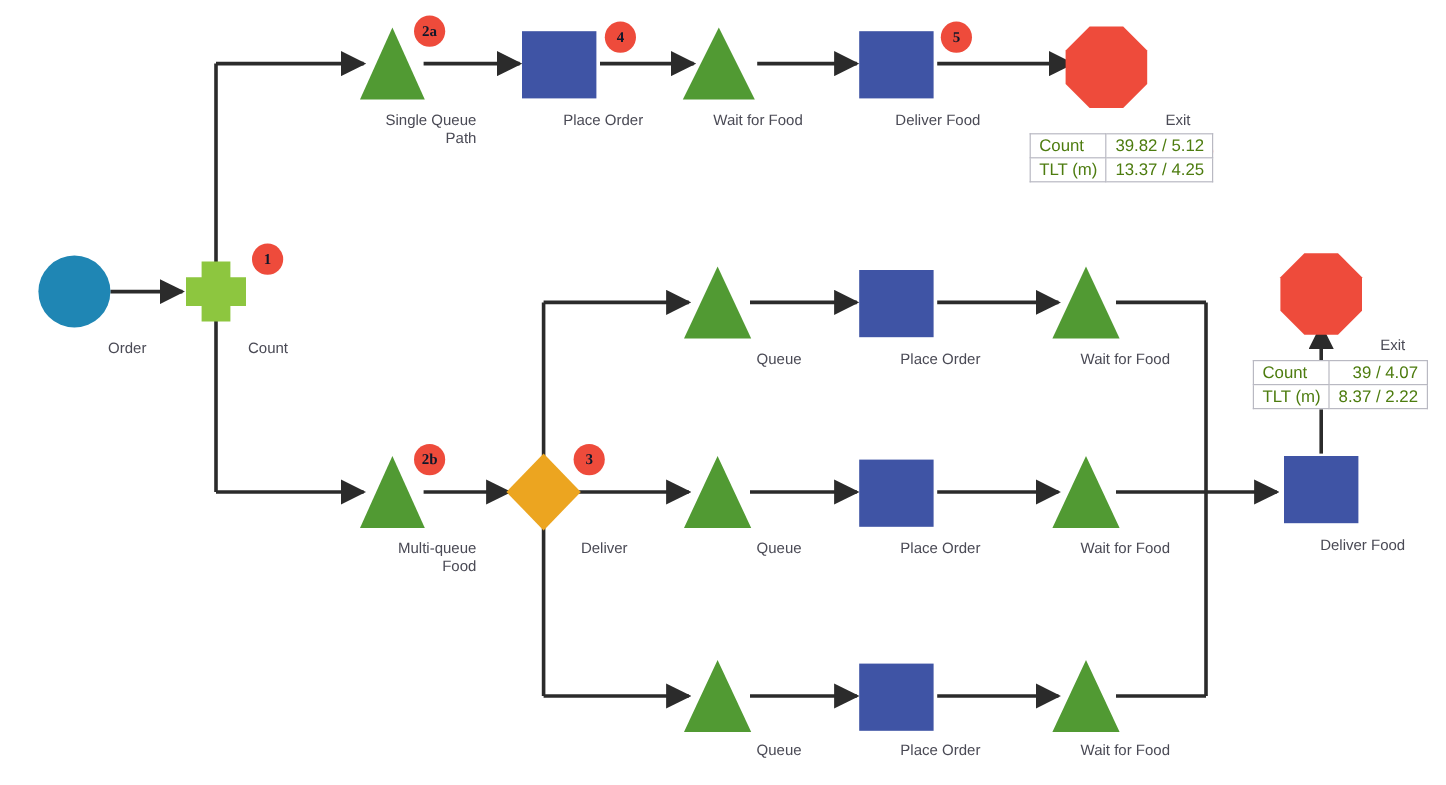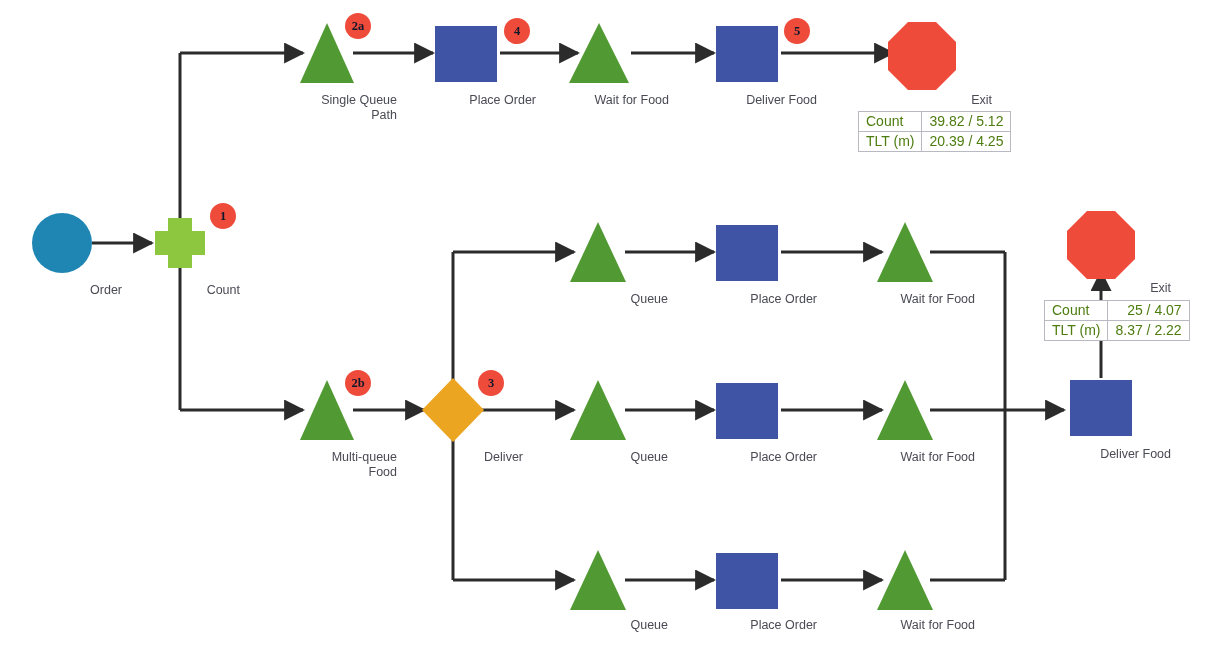--- a/index.html
+++ b/index.html
@@ -187,30 +187,30 @@
   <div class="badge badge-sm" style="left:1159px; top:301px;">6b</div>
 
   <table class="stat-table" style="left:858px; top:111px;">
     <tbody>
         <tr>
       <td class="key">Count</td>
       <td class="val">39.82 / 5.12</td>
     </tr>
     <tr>
       <td class="key">TLT (m)</td>
-      <td class="val">20.39 / 4.25</td>
+      <td class="val">13.37 / 4.25</td>
     </tr>
   </tbody>
     </table>
 
   <table class="stat-table" style="left:1044px; top:300px;">
     <tbody>
         <tr>
       <td class="key">Count</td>
-      <td class="val">25 / 4.07</td>
+      <td class="val">39 / 4.07</td>
     </tr>
     <tr>
       <td class="key">TLT (m)</td>
       <td class="val">8.37 / 2.22</td>
     </tr>
   </tbody>
     </table>
 
 </div>
 

